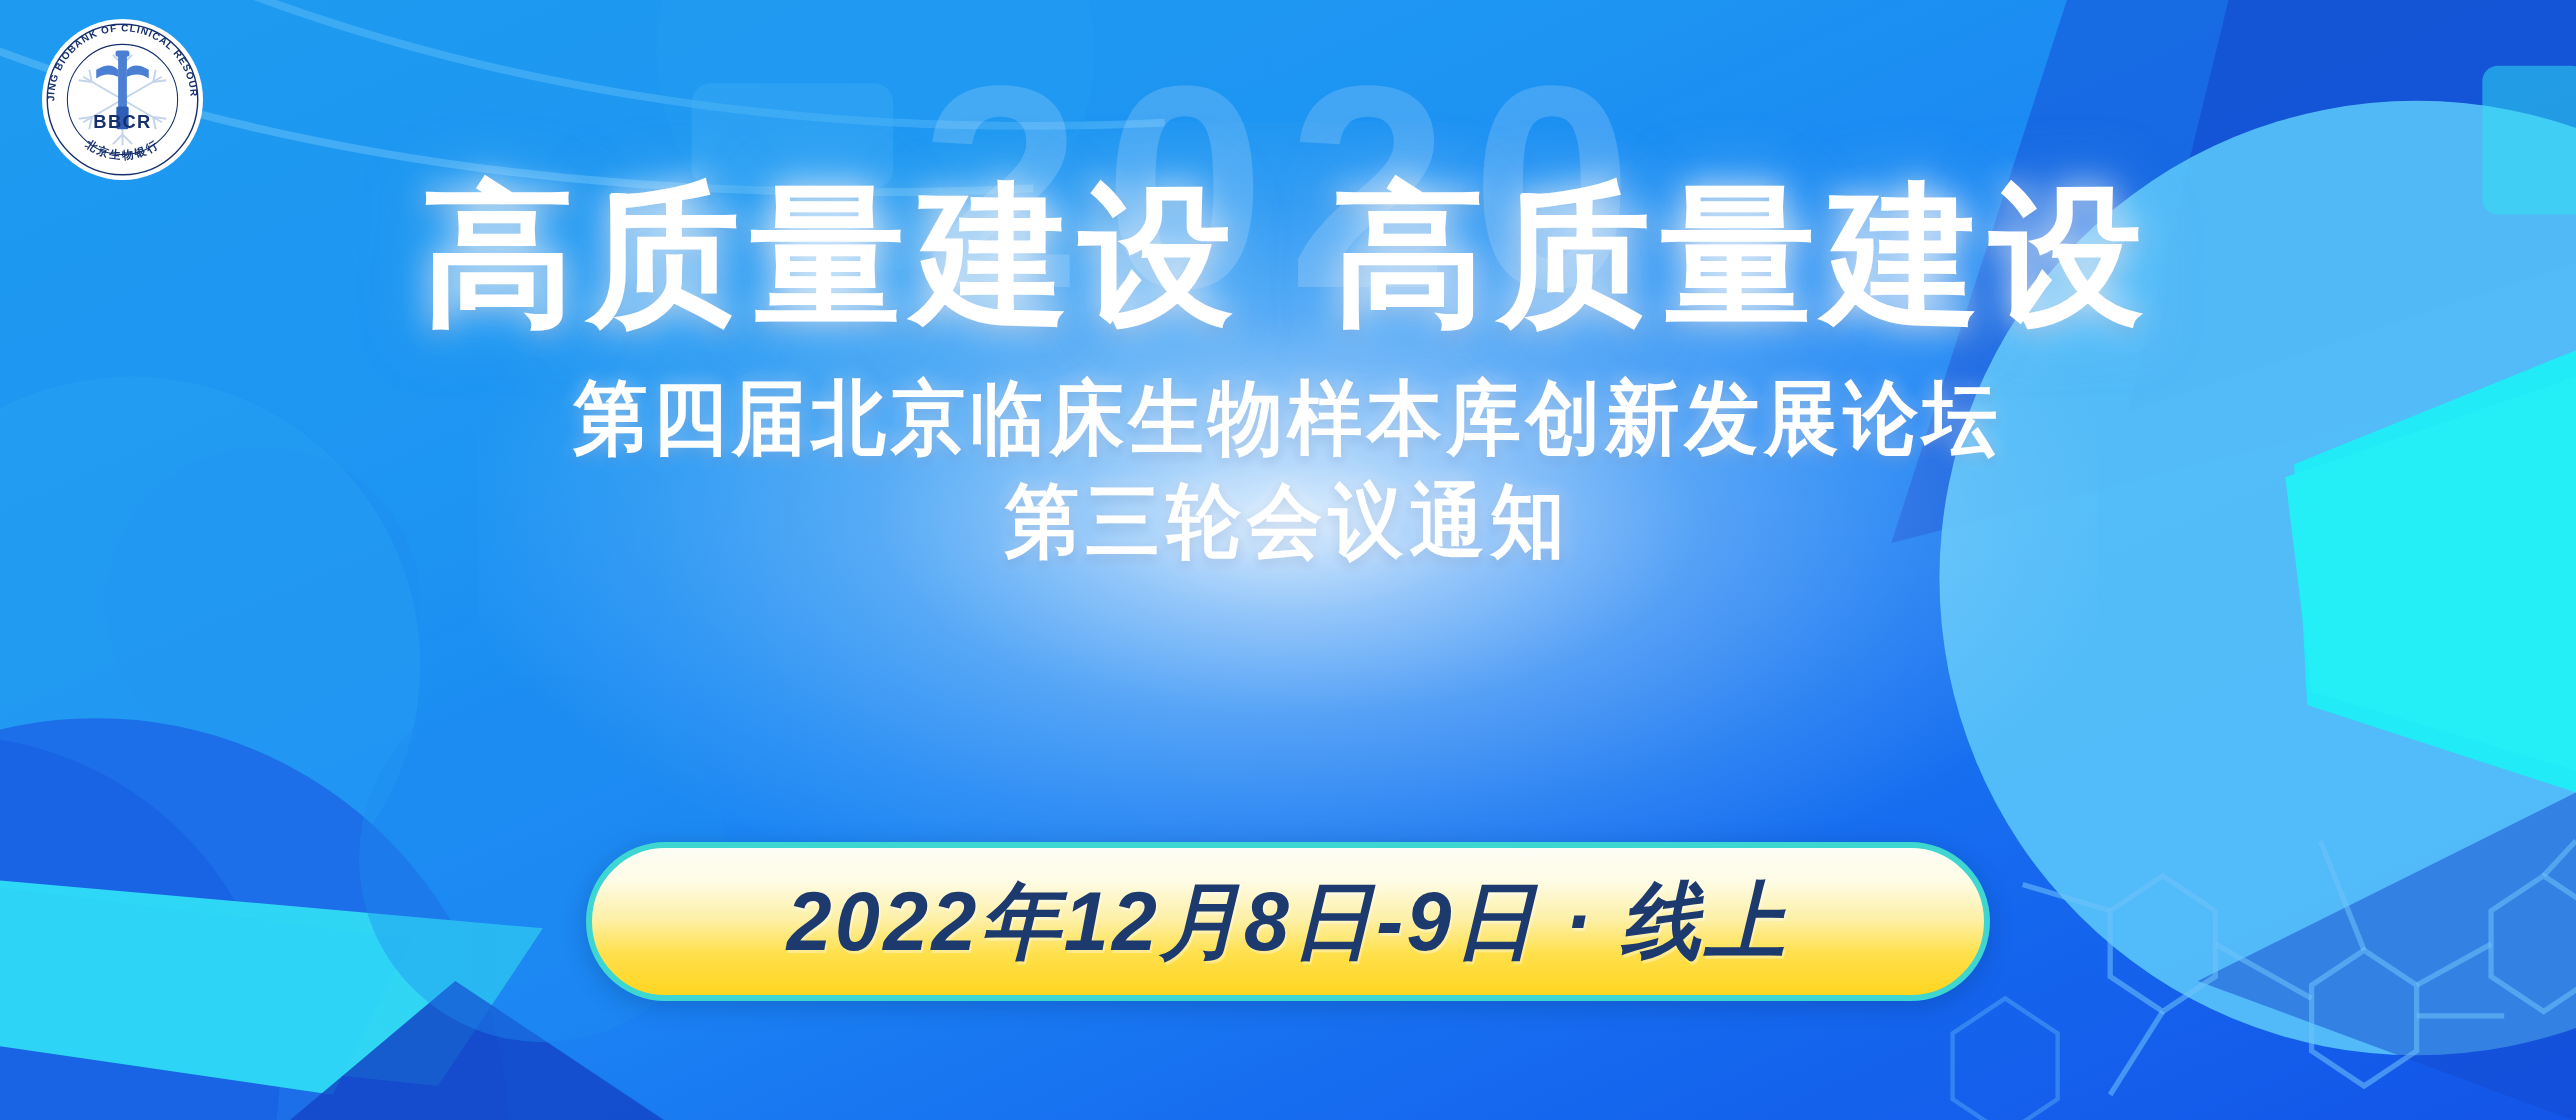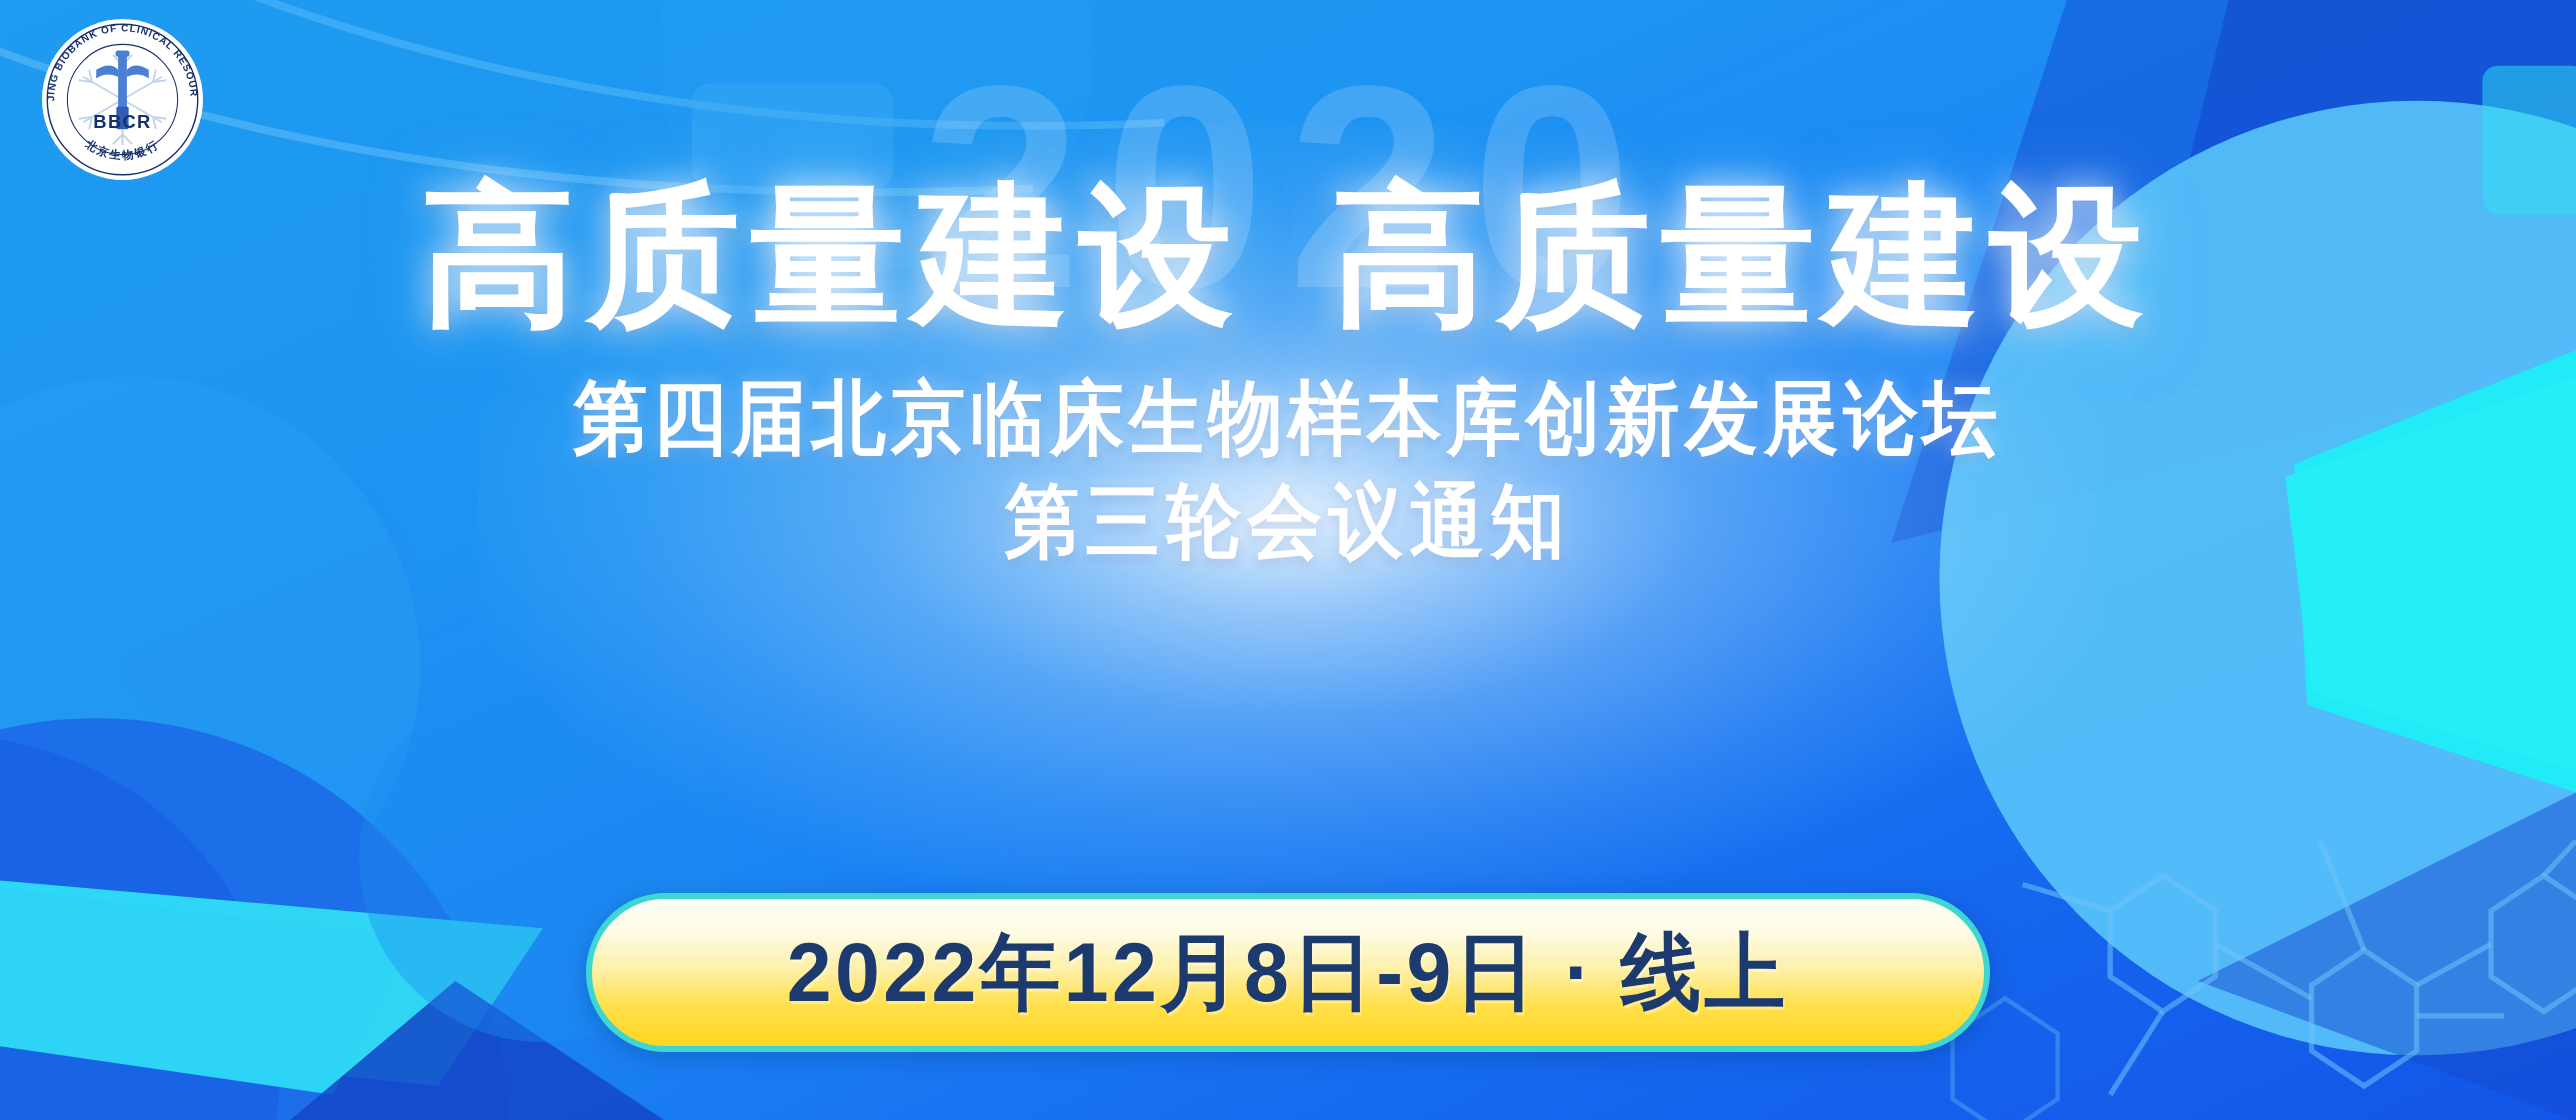--- a/index.html
+++ b/index.html
@@ -106,22 +106,23 @@
     line-height:1.12;
     transform:scaleX(.92);
     text-shadow:0 0 17.5px rgba(255,255,255,.45),0 3.5px 12.3px rgba(10,60,140,.22);
     white-space:nowrap;
   }
 
   
   .pill-wrap{
     position:absolute;
     left:50%;
-    top:893px;
+    top:842px;
     transform:translateX(-50%);
+    font-style:italic;
   }
   .pill{
     width:1404px;
     height:159px;
     border-radius:80px;
     border:6.1px solid #3ed6d0;
     background:linear-gradient(180deg,
         #fdfdf6 0%,
         #fefce6 22%,
         #fdf0a8 48%,

